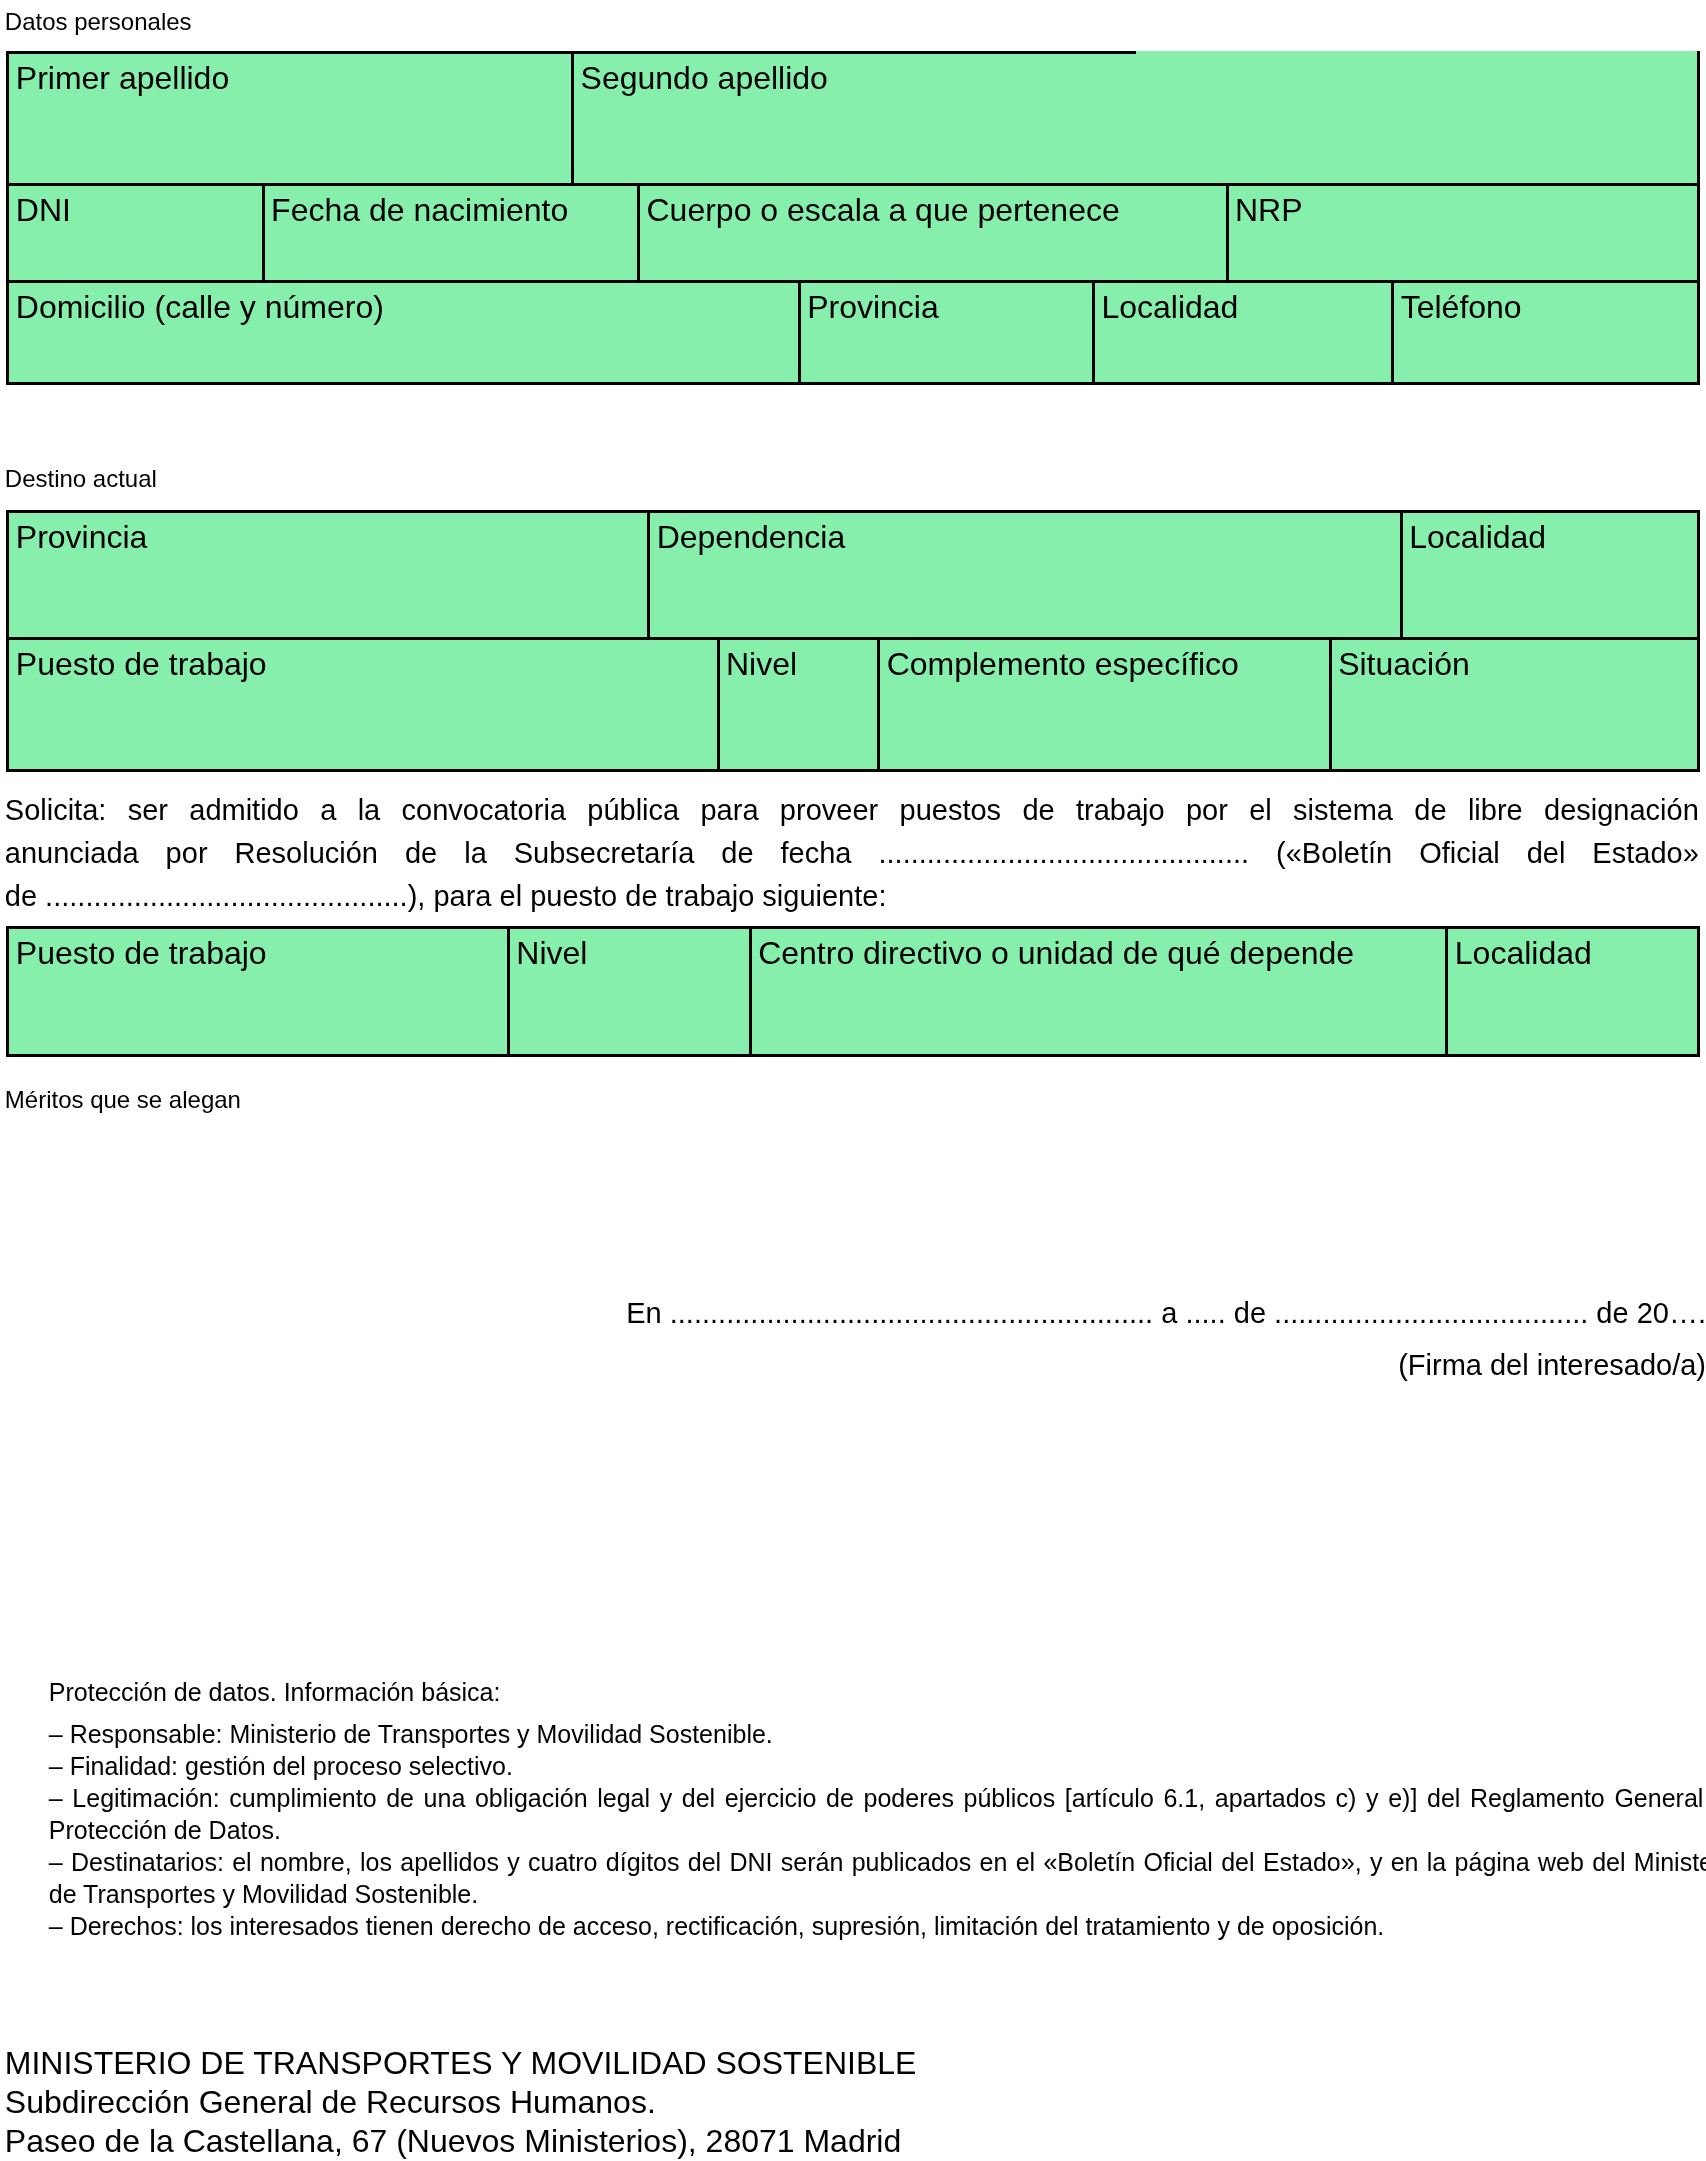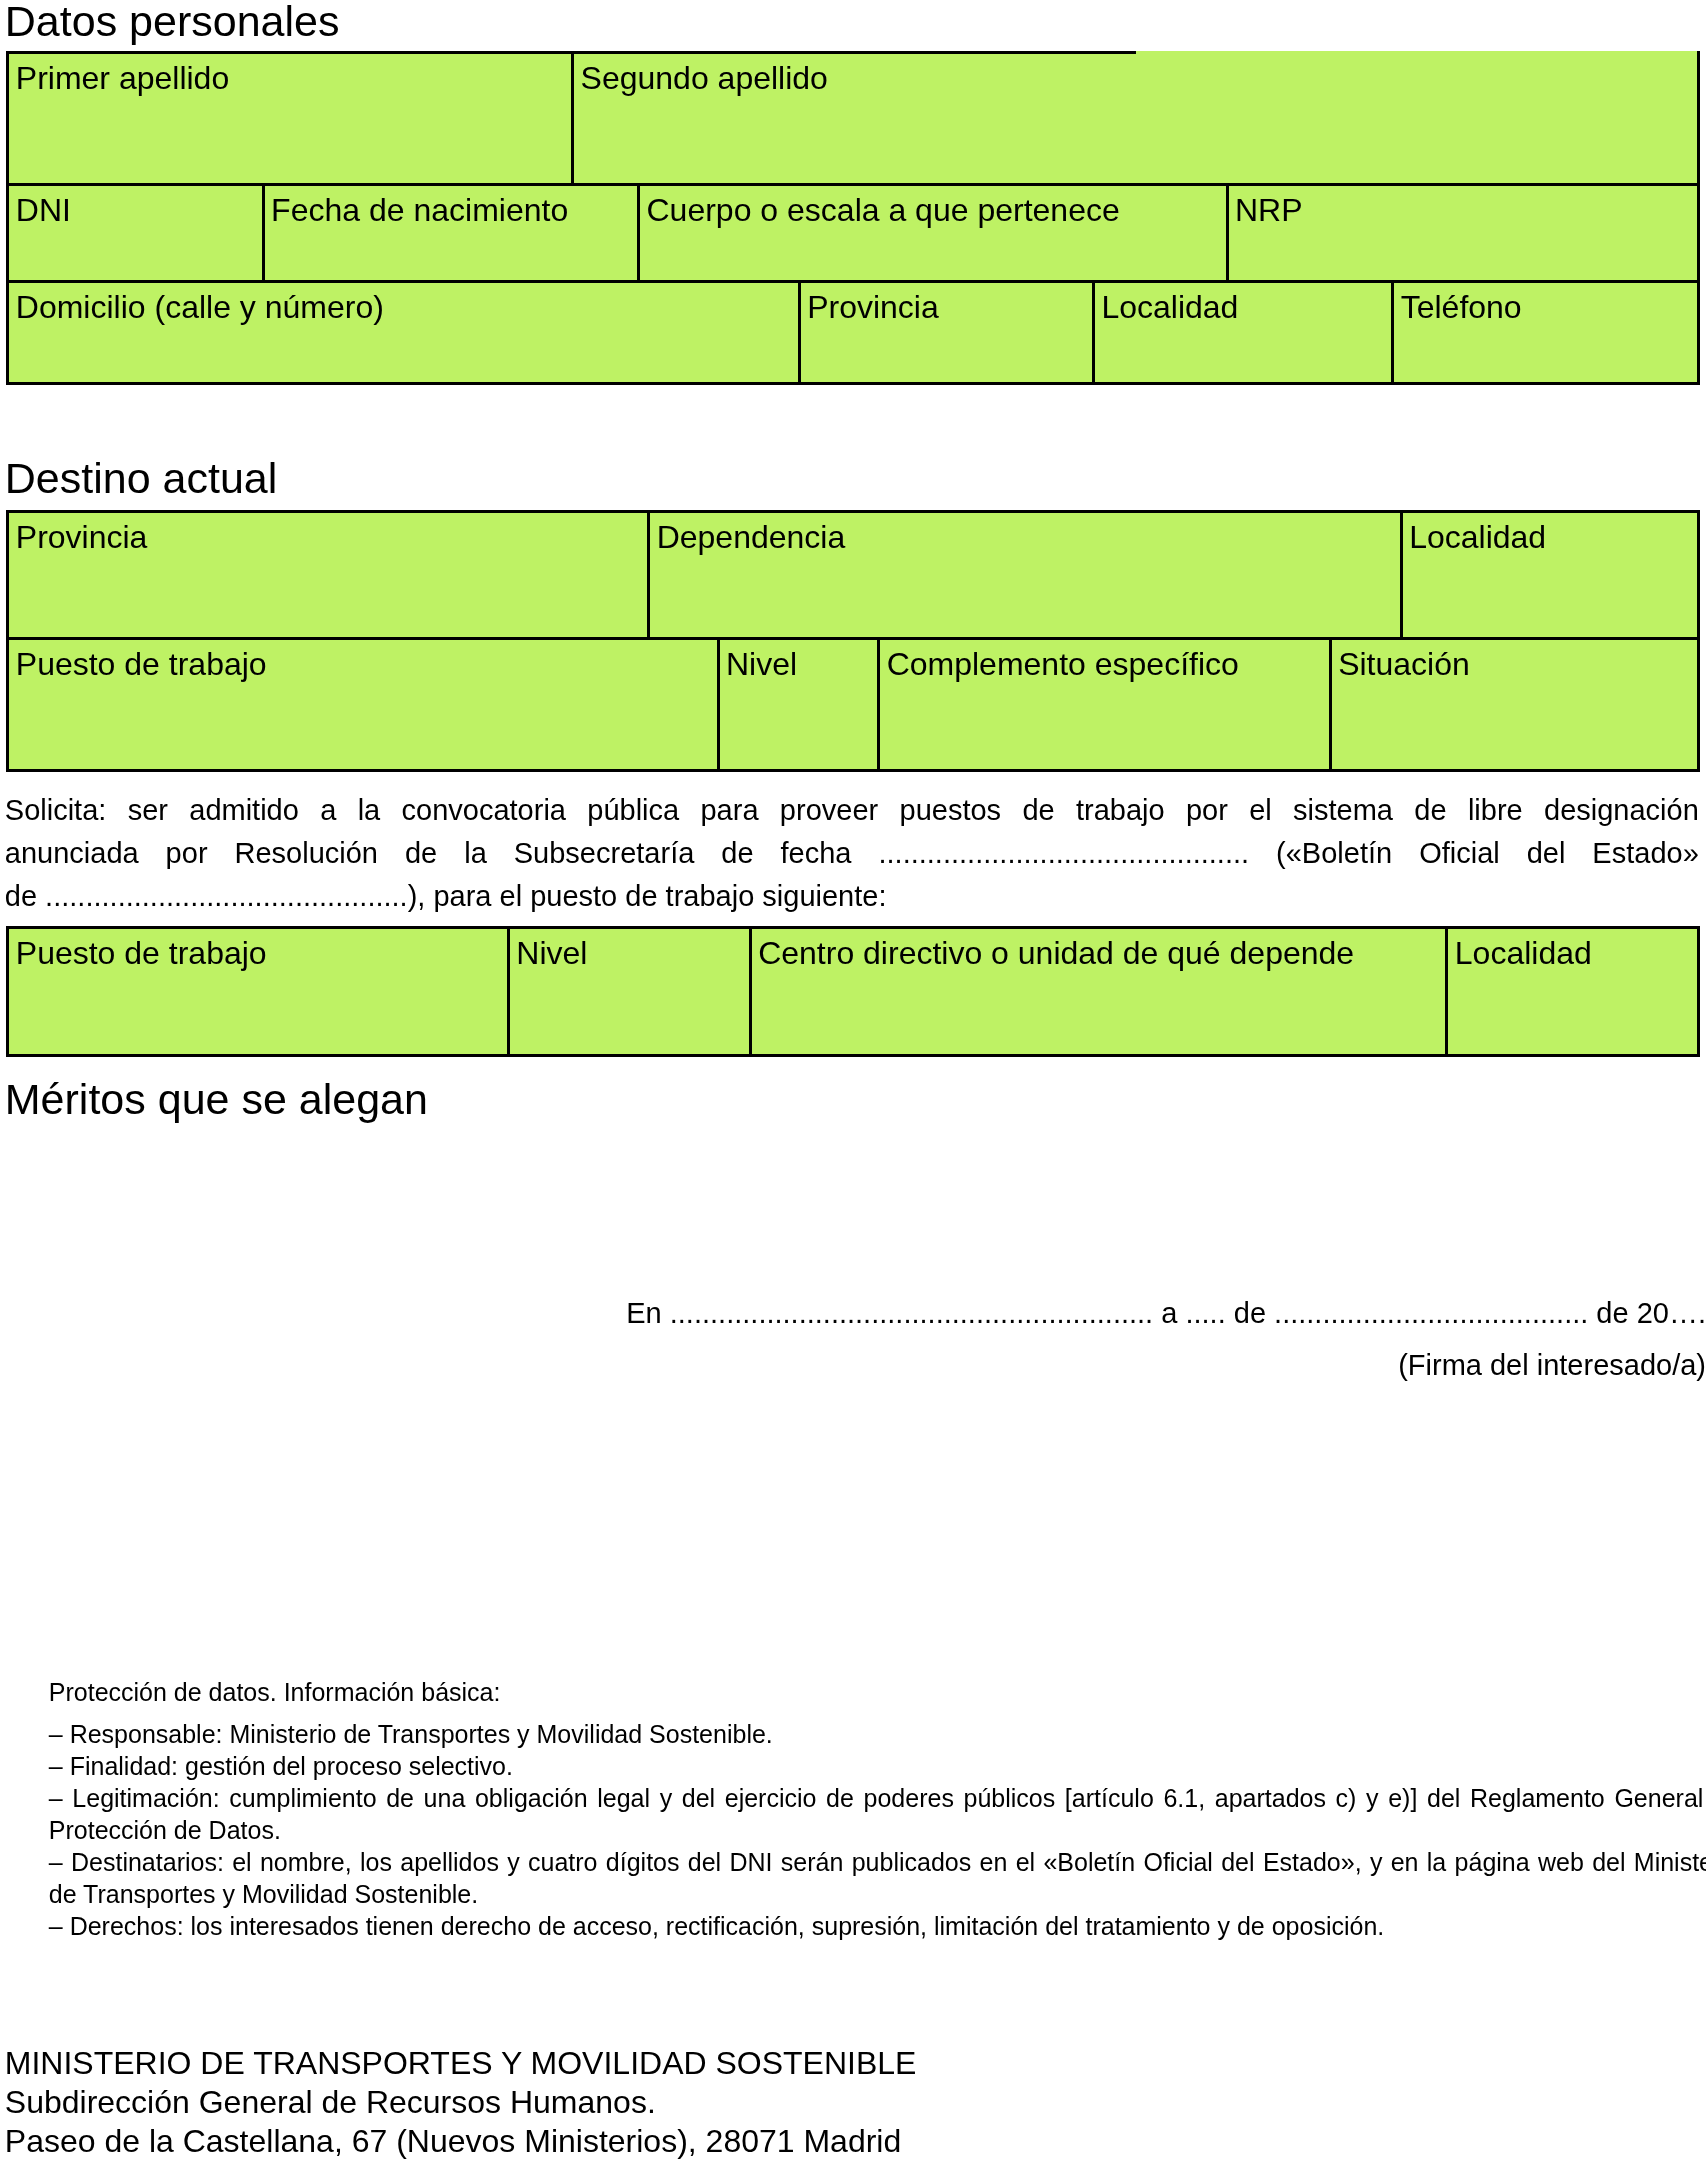--- a/index.html
+++ b/index.html
@@ -4,26 +4,26 @@
 <style>
   html,body{margin:0;padding:0;}
   body{
     width:1706px;height:2161px;
     background:#ffffff;color:#000000;
     font-family:"Liberation Sans",sans-serif;
     position:relative;overflow:hidden;
   }
   .abs{position:absolute;}
   .heading{
-    left:4.8px;font-size:43px;line-height:39px;white-space:nowrap;
+    left:4.8px;font-size:24px;line-height:39px;white-space:nowrap;
   }
   .tbl{
     left:6.4px;width:1694px;box-sizing:border-box;
     border-right:3.2px solid #000;border-bottom:3.2px solid #000;
-    background:#bef264;
+    background:#86efac;
   }
   .row{display:flex;width:100%;}
   .cell{
     box-sizing:border-box;
     border-left:3.2px solid #000;border-top:3.2px solid #000;
     padding:6.4px 6.4px 0 6.4px;
     font-size:32px;line-height:37px;
     overflow:hidden;white-space:nowrap;
   }
   .grow{flex:1 1 auto;}

